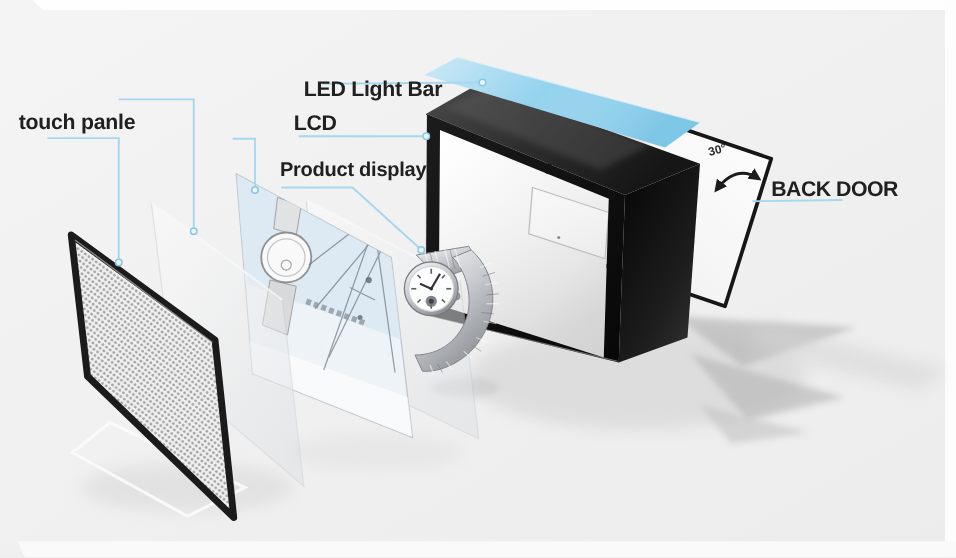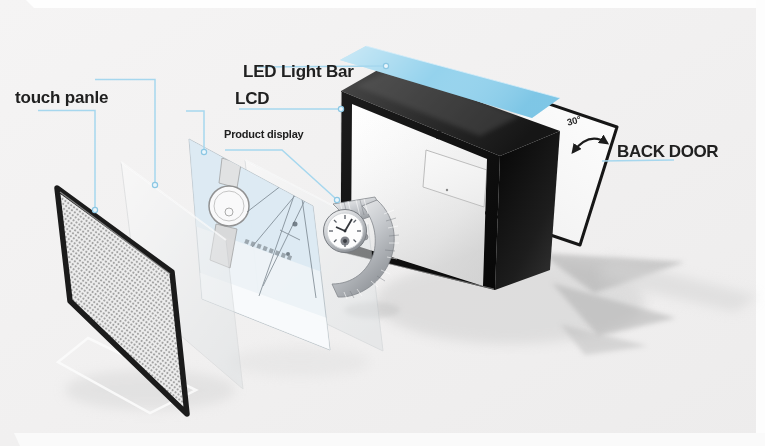--- a/index.html
+++ b/index.html
@@ -10,21 +10,21 @@
   .stage svg{position:absolute;left:0;top:0;}
   .lbl{
     position:absolute;white-space:nowrap;color:#202020;
     font-weight:700;font-size:17px;letter-spacing:-0.2px;line-height:1.15;
   }
   .lbl-led{left:243px;top:62px;}
   .lbl-tempered{left:48px;top:57px;}
   .lbl-touch{left:15px;top:88px;}
   .lbl-lcd{left:199px;top:89px;margin-left:36px;}
   .lbl-box{left:237px;top:89px;}
-  .lbl-product{left:224px;top:128px;font-size:11px;}
+  .lbl-product{left:224px;top:128px;font-size:16px;}
   .lbl-backdoor{left:617px;top:142px;font-size:17px;letter-spacing:-0.4px;}
   .lbl-angle{
     left:567px;top:116px;font-size:9.5px;font-weight:700;color:#2a2a2a;
     transform:rotate(-15deg);letter-spacing:0;
   }
 </style>
 </head>
 <body>
 
 <div class="stage">

